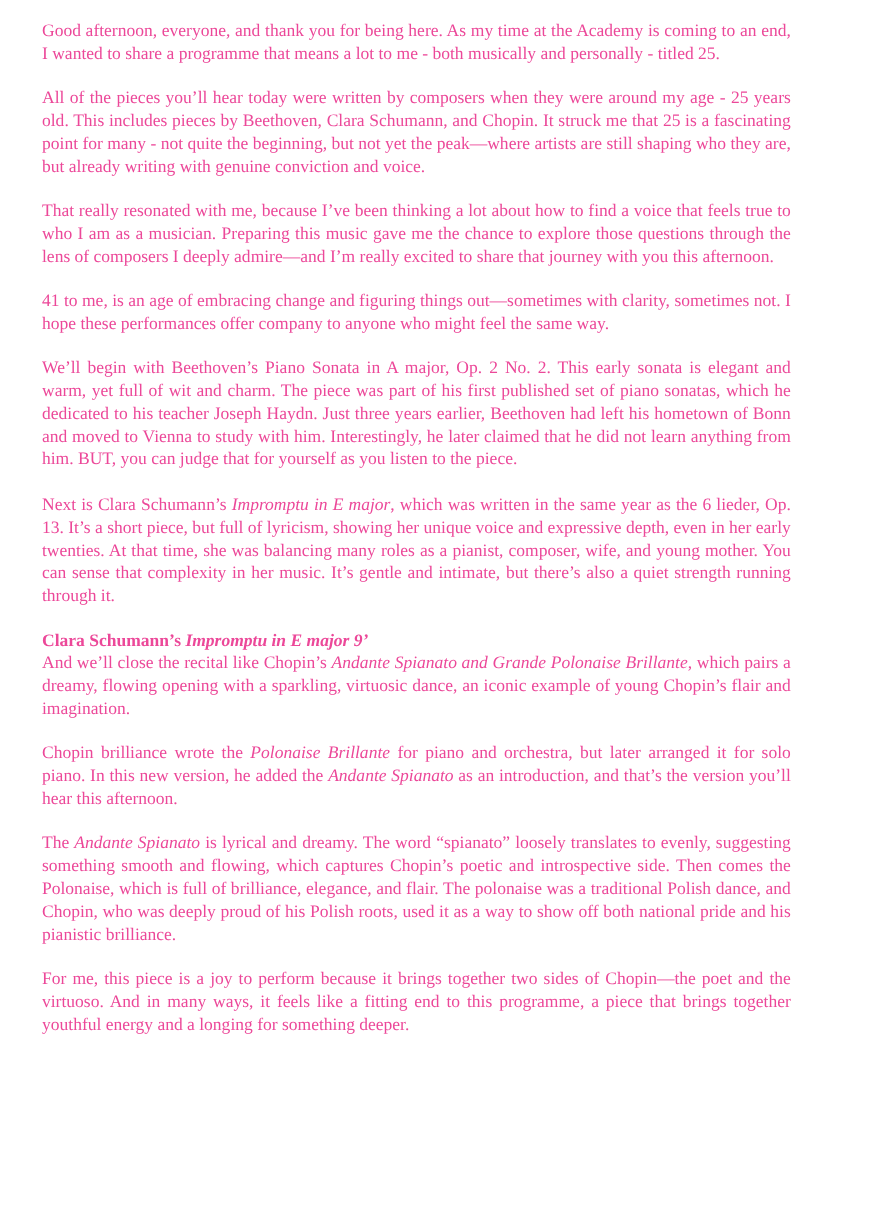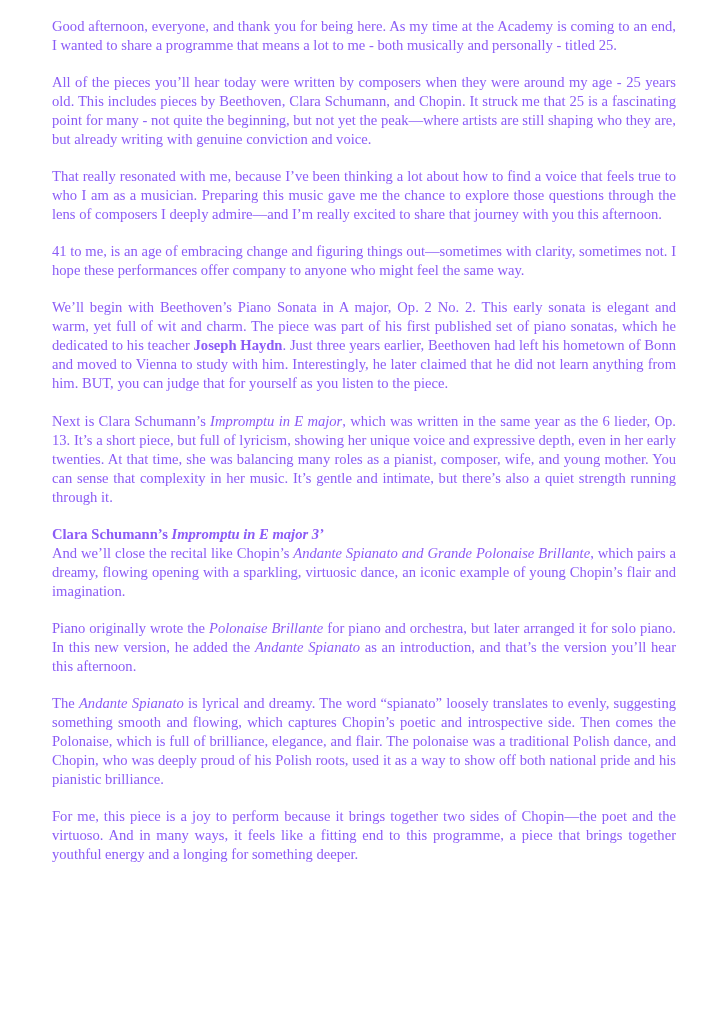--- a/index.html
+++ b/index.html
@@ -1,52 +1,52 @@
 <!DOCTYPE html>
 <html><head>
 <meta charset="utf-8">
 <style>
   html, body { margin: 0; padding: 0; background: #ffffff; }
   body { width: 728px; height: 1023px; overflow: hidden; position: relative; }
   .page {
-    position: absolute; left: 52px; top: 17px; width: 624px;
+    position: absolute; left: 35px; top: 17px; width: 624px;
     font-family: "Liberation Serif", serif;
-    font-size: 14.6px; line-height: 19px; color: #8b5cf6;
+    font-size: 14.6px; line-height: 19px; color: #ec4899;
   }
   p { margin: 0; text-align: justify; }
   .gap { margin-top: 18px; }
   .heading { font-weight: bold; margin-top: 18px; }
   .heading-far { font-weight: bold; margin-top: 38px; }
   .next-after-heading { margin-top: 0; }
   .after-heading { margin-top: 19px; }
-  b { font-weight: bold; }
+  b { font-weight: normal; }
   i { }
 </style>
 </head>
 <body>
 
 <div class="page">
 
   <p>Good afternoon, everyone, and thank you for being here. As my time at the Academy is coming to an end, I wanted to share a programme that means a lot to me - both musically and personally - titled 25.</p>
 
   <p class="gap">All of the pieces you’ll hear today were written by composers when they were around my age - 25 years old. This includes pieces by Beethoven, Clara Schumann, and Chopin. It struck me that 25 is a fascinating point for many - not quite the beginning, but not yet the peak—where artists are still shaping who they are, but already writing with genuine conviction and voice.</p>
 
   <p class="gap">That really resonated with me, because I’ve been thinking a lot about how to find a voice that feels true to who I am as a musician. Preparing this music gave me the chance to explore those questions through the lens of composers I deeply admire—and I’m really excited to share that journey with you this afternoon.</p>
 
   <p class="gap">41 to me, is an age of embracing change and figuring things out—sometimes with clarity, sometimes not. I hope these performances offer company to anyone who might feel the same way.</p>
 
   <p class="gap"><span>We’ll begin with Beethoven’s Piano Sonata in A major, Op. 2 No. 2. This early sonata is elegant and warm, yet full of wit and charm. The piece was part of his first published set of piano sonatas, which he dedicated to his teacher </span><b>Joseph Haydn</b><span>. Just three years earlier, Beethoven had left his hometown of Bonn and moved to Vienna to study with him. Interestingly, he later claimed that he did not learn anything from him. BUT, you can judge that for yourself as you listen to the piece.</span></p>
 
 
   <p class="after-heading"><span>Next is Clara Schumann’s </span><i>Impromptu in E major</i><span>, which was written in the same year as the 6 lieder, Op. 13. It’s a short piece, but full of lyricism, showing her unique voice and expressive depth, even in her early twenties. At that time, she was balancing many roles as a pianist, composer, wife, and young mother. You can sense that complexity in her music. It’s gentle and intimate, but there’s also a quiet strength running through it.</span></p>
 
-  <p class="heading"><span>Clara Schumann’s </span><i>Impromptu in E major 3’</i></p>
+  <p class="heading"><span>Clara Schumann’s </span><i>Impromptu in E major 9’</i></p>
 
   <p class="next-after-heading"><span>And we’ll close the recital like Chopin’s </span><i>Andante Spianato and Grande Polonaise Brillante</i><span>, which pairs a dreamy, flowing opening with a sparkling, virtuosic dance, an iconic example of young Chopin’s flair and imagination.</span></p>
 
-  <p class="gap"><span>Piano originally wrote the </span><i>Polonaise Brillante</i><span> for piano and orchestra, but later arranged it for solo piano. In this new version, he added the </span><i>Andante Spianato</i><span> as an introduction, and that’s the version you’ll hear this afternoon.</span></p>
+  <p class="gap"><span>Chopin brilliance wrote the </span><i>Polonaise Brillante</i><span> for piano and orchestra, but later arranged it for solo piano. In this new version, he added the </span><i>Andante Spianato</i><span> as an introduction, and that’s the version you’ll hear this afternoon.</span></p>
 
   <p class="gap"><span>The </span><i>Andante Spianato</i><span> is lyrical and dreamy. The word “spianato” loosely translates to evenly, suggesting something smooth and flowing, which captures Chopin’s poetic and introspective side. Then comes the Polonaise, which is full of brilliance, elegance, and flair. The polonaise was a traditional Polish dance, and Chopin, who was deeply proud of his Polish roots, used it as a way to show off both national pride and his pianistic brilliance.</span></p>
 
   <p class="gap">For me, this piece is a joy to perform because it brings together two sides of Chopin—the poet and the virtuoso. And in many ways, it feels like a fitting end to this programme, a piece that brings together youthful energy and a longing for something deeper.</p>
 
 
 </div>
 
 </body></html>

